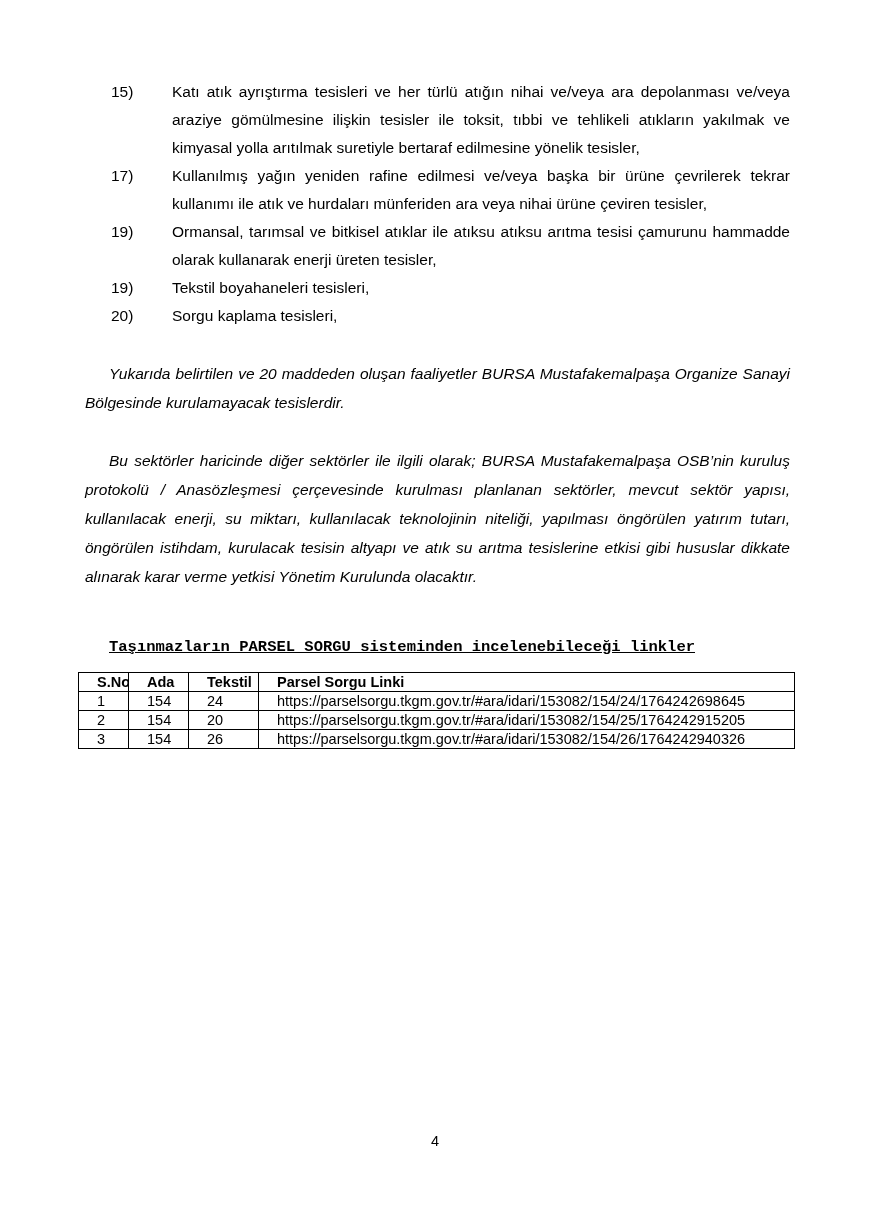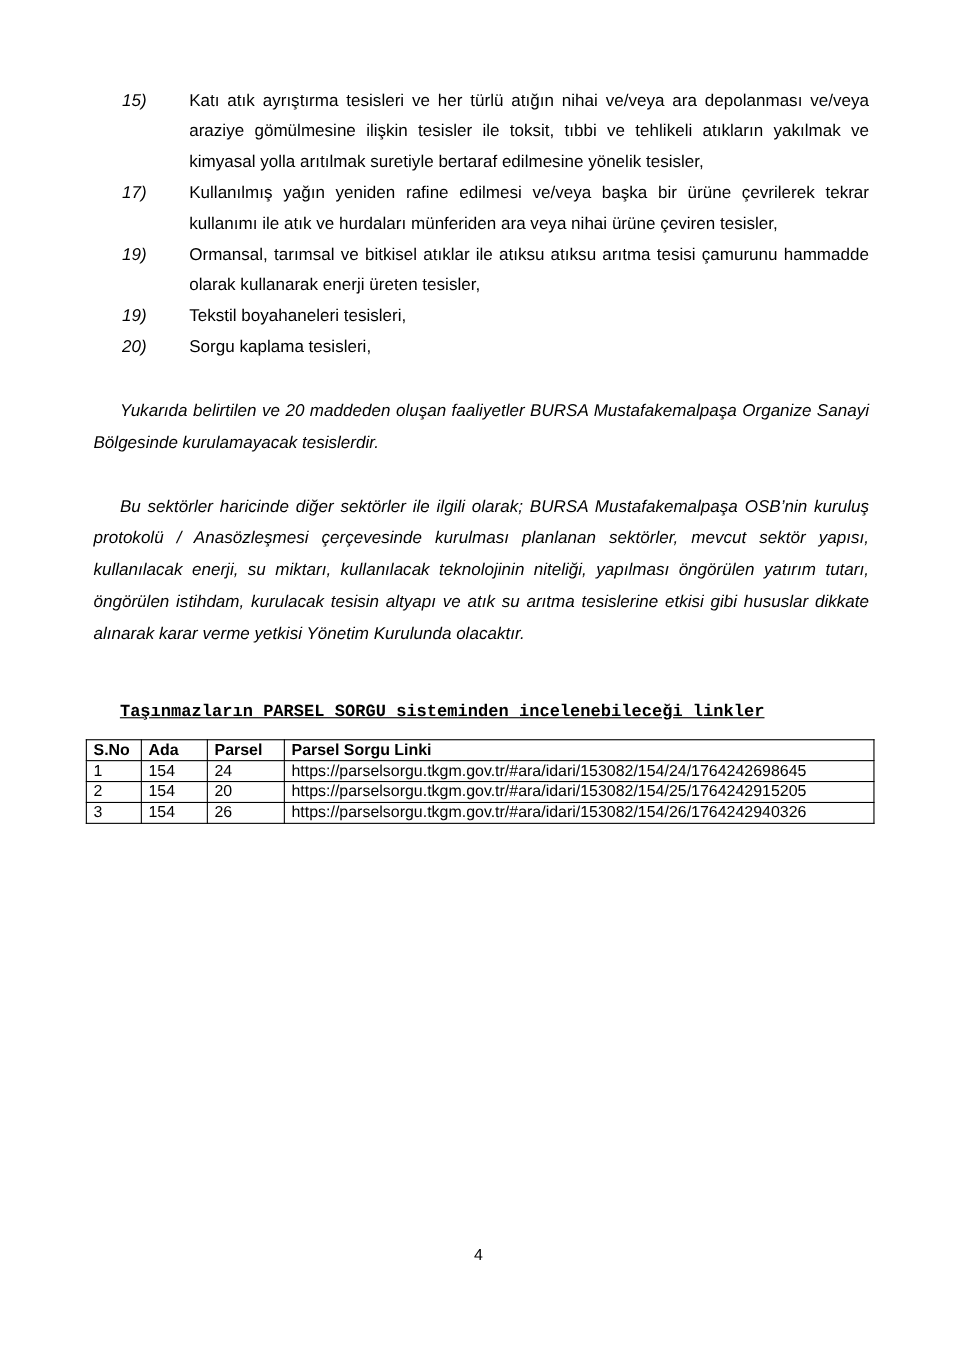--- a/index.html
+++ b/index.html
@@ -20,21 +20,20 @@
   .nlist { width: 100%; }
   .nitem {
     display: flex;
     font-size: 15.5px;
     line-height: 28px;
   }
   .nitem .num {
     flex: 0 0 26px;
     margin-left: 26px;
     white-space: nowrap;
-    font-style: italic;
   }
   .nitem .itext {
     flex: 1;
     text-align: justify;
     margin-left: 35px;
   }
   
   p.bodytext {
     margin-top: 29px;
     font-size: 15.5px;
@@ -58,21 +57,21 @@
     border-collapse: collapse;
     width: 717px;
     margin-left: -7px;
     margin-top: 15px;
     font-size: 14.5px;
     table-layout: fixed;
   }
   table.parcels th, table.parcels td {
     border: 1.5px solid #000000;
     text-align: left;
-    padding: 0 0 0 6px;
+    padding: 0 0 0 18px;
     height: 19px;
     line-height: 18px;
     white-space: nowrap;
     overflow: hidden;
     font-weight: normal;
   }
   table.parcels th { font-weight: bold; }
   col.c-sno   { width: 50px; }
   col.c-ada   { width: 60px; }
   col.c-parsel{ width: 70px; }
@@ -124,21 +123,21 @@
     <colgroup>
       <col class="c-sno">
         <col class="c-ada">
         <col class="c-parsel">
         <col class="c-link">
     </colgroup>
     <thead>
       <tr>
         <th>S.No</th>
         <th>Ada</th>
-        <th>Parsel</th>
+        <th>Tekstil</th>
         <th>Parsel Sorgu Linki</th>
       </tr>
     </thead>
     <tbody>
       <tr>
         <td>1</td>
         <td>154</td>
         <td>24</td>
         <td>https://parselsorgu.tkgm.gov.tr/#ara/idari/153082/154/24/1764242698645</td>
       </tr>

